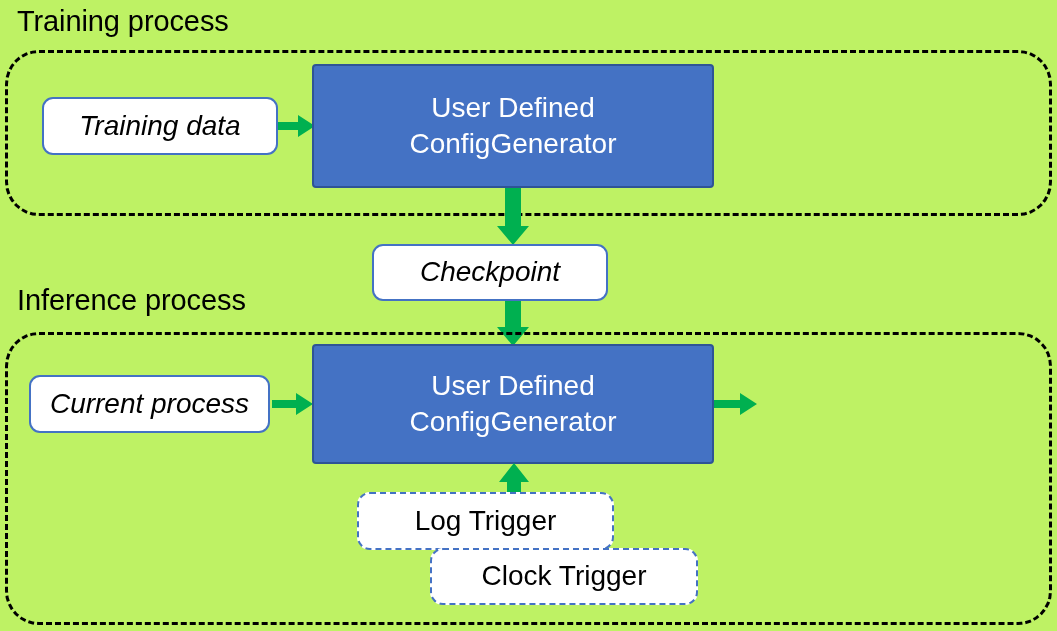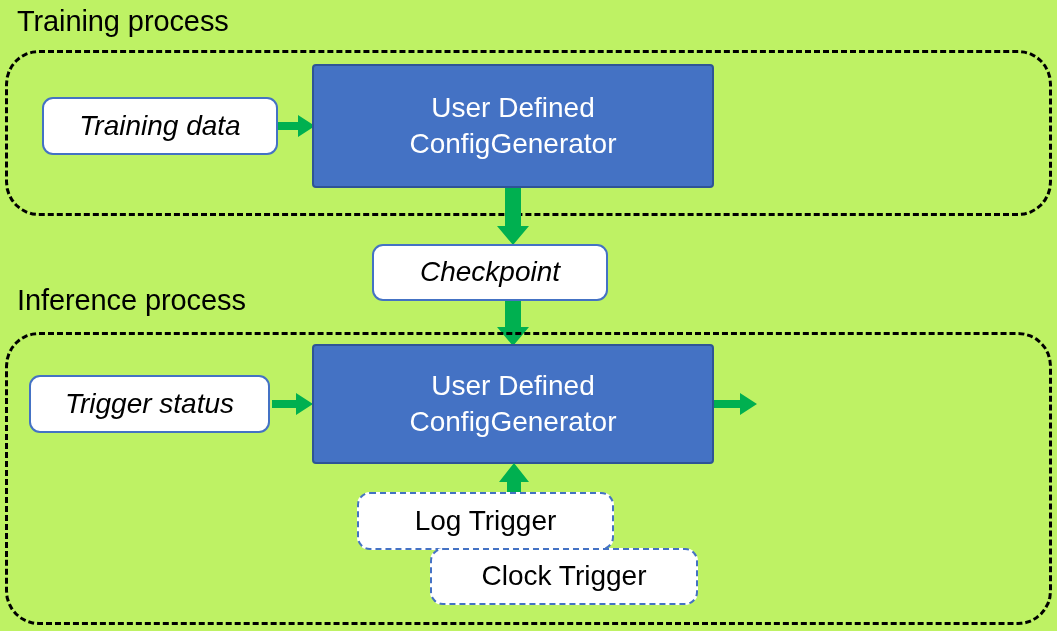--- a/index.html
+++ b/index.html
@@ -135,21 +135,21 @@
   <div class="arrow" style="left:496px; top:301px; width:34px; height:46px;">
     <svg width="34" height="46" viewBox="0 0 34 46">
       <path d="M9,0 L25,0 L25,26 L33,26 L17,45 L1,26 L9,26 Z" fill="#00B050"></path>
     </svg>
   </div>
 
   <div class="section-label" style="left:17px; top:286px;">Inference process</div>
 
   <div class="process-container" style="left:5px; top:332px; width:1047px; height:293px;"></div>
 
-  <div class="node-plain" style="left:29px; top:375px; width:241px; height:58px;">Trigger status</div>
+  <div class="node-plain" style="left:29px; top:375px; width:241px; height:58px;">Current process</div>
 
   <div class="arrow" style="left:272px; top:390px; width:42px; height:28px;">
     <svg width="42" height="28" viewBox="0 0 42 28">
       <path d="M0,10 L24,10 L24,3 L41,14 L24,25 L24,18 L0,18 Z" fill="#00B050"></path>
     </svg>
   </div>
 
   <div class="node-filled" style="left:312px; top:344px; width:402px; height:120px;">
     <span class="line">User Defined</span>
     <span class="line">ConfigGenerator</span>

